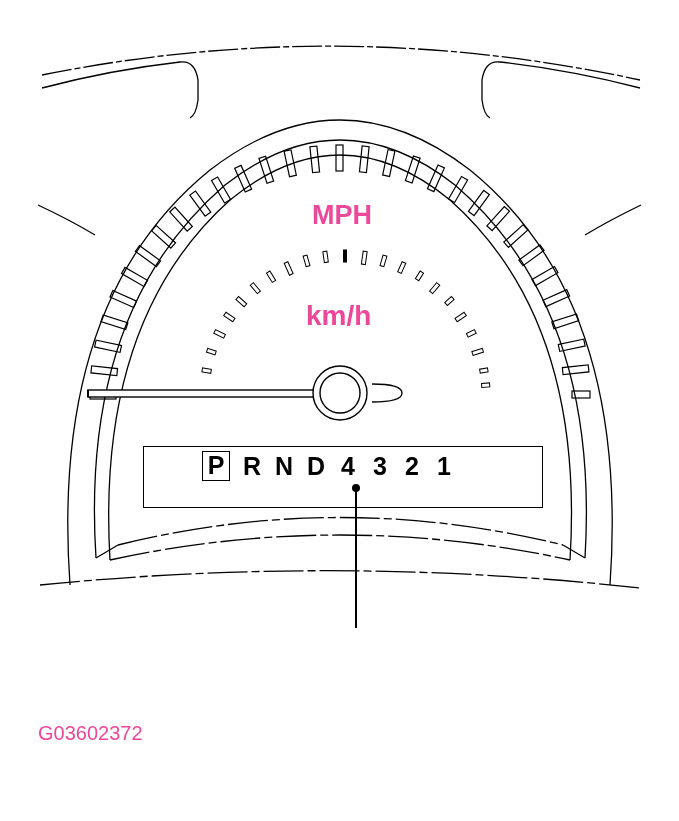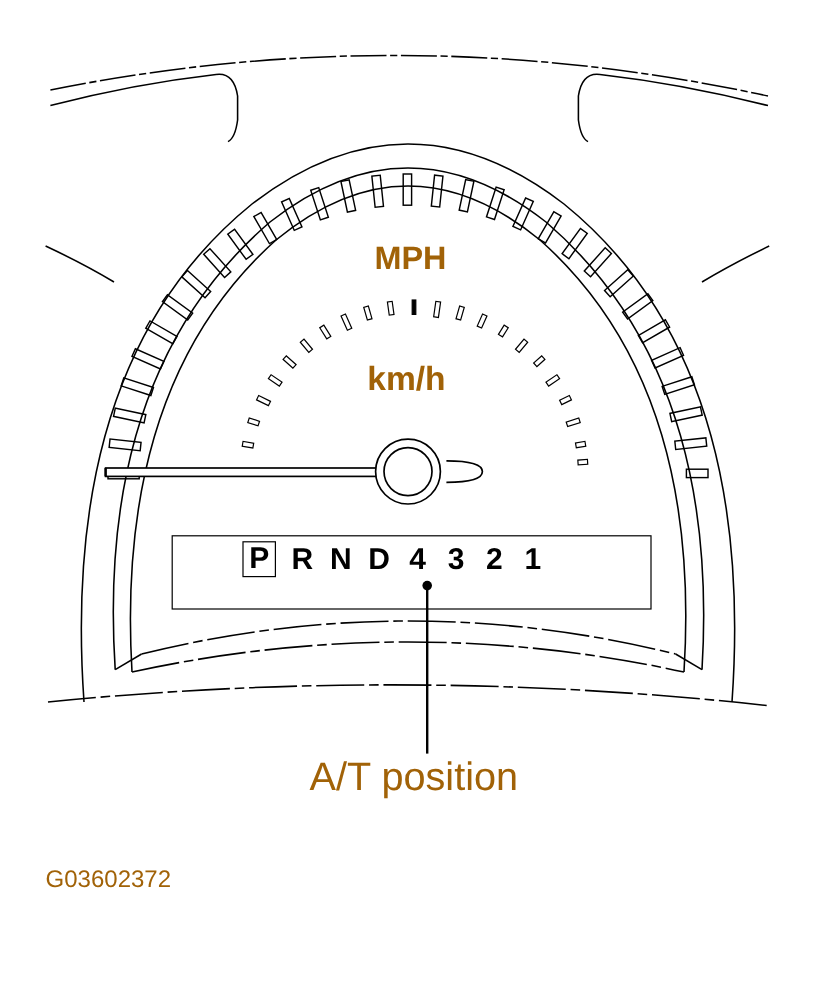--- a/index.html
+++ b/index.html
@@ -1,19 +1,19 @@
 <!DOCTYPE html>
 <html><head>
 <meta charset="utf-8">
 <style>
   html, body { margin:0; padding:0; background:#ffffff; }
   body { width:679px; height:821px; position:relative; overflow:hidden;
          font-family:"Liberation Sans", sans-serif; color:#000; }
   svg.art { position:absolute; left:0; top:0; }
-  .lbl { position:absolute; font-family:"Liberation Sans", sans-serif; color:#a16207; white-space:nowrap; }
+  .lbl { position:absolute; font-family:"Liberation Sans", sans-serif; color:#ec4899; white-space:nowrap; }
   .mph { left:312px; top:200px; font-size:27px; font-weight:bold; }
   .kmh { left:306px; top:300px; font-size:28px; font-weight:bold; }
   .gear-strip { position:absolute; left:143px; top:446px; width:400px; height:62px;
                 border:1.5px solid #000; box-sizing:border-box; }
   .gears { position:absolute; left:58px; top:4px; display:flex; gap:0; }
   .gear { font-size:25px; font-weight:bold; width:32px; text-align:center; line-height:30px; }
   .gear.active { border:1.5px solid #000; width:26px; margin-right:6px; line-height:27px; height:28px; }
   .callout { left:258px; top:628px; font-size:33px; line-height:38px; }
   .figid { left:38px; top:722px; font-size:20px; }
 </style>
@@ -237,16 +237,15 @@
     <span class="gear">N</span>
     <span class="gear">D</span>
     <span class="gear">4</span>
     <span class="gear">3</span>
     <span class="gear">2</span>
     <span class="gear">1</span>
   </div>
 </div>
 
 <div class="lbl callout">
-  <div>A/T position</div>
 </div>
 
 <div class="lbl figid">G03602372</div>
 
 </body></html>

